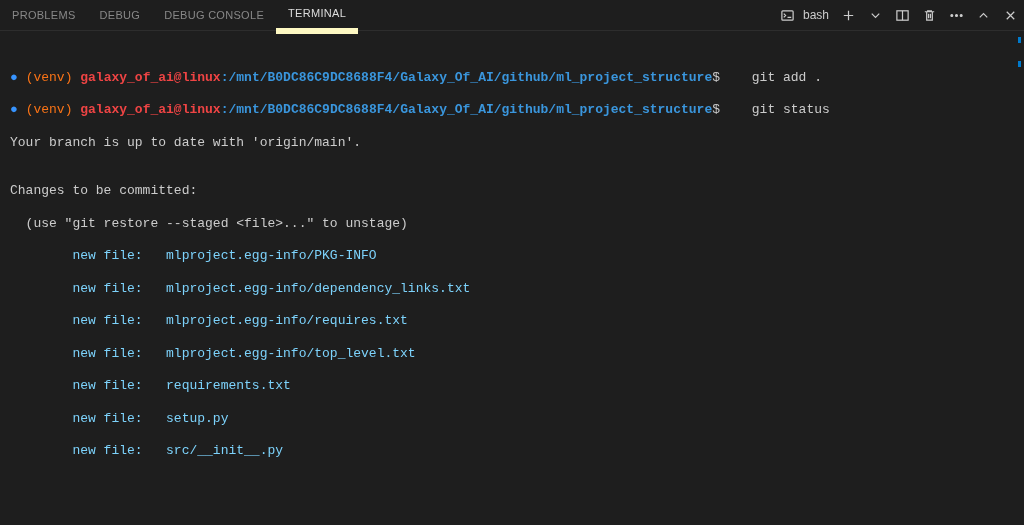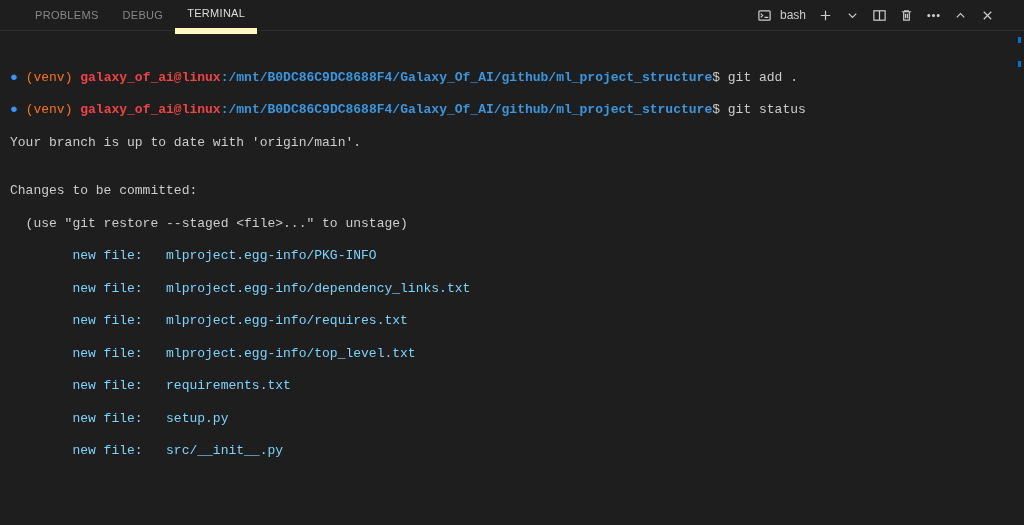--- a/index.html
+++ b/index.html
@@ -18,21 +18,21 @@
     flex-direction: column;
     height: 100%;
     background: #1e1e1e;
   }
   .tab-bar {
     display: flex;
     align-items: center;
     height: 30px;
     background: #1e1e1e;
     border-bottom: 1px solid #2d2d2d;
-    padding: 0 23px;
+    padding: 0 0;
     font-family: "Segoe UI", sans-serif;
     font-size: 11px;
     color: #888;
     user-select: none;
   }
   .tab {
     padding: 0 12px;
     height: 30px;
     display: flex;
     align-items: center;
@@ -87,33 +87,34 @@
   .gutter-strip div {
     width: 3px;
     height: 6px;
     background: #007acc;
   }
   .dot-filled { color: #3794ff; }
   .venv  { color: #f97316; }
   .user  { color: #ef4444; font-weight: bold; }
   .path  { color: #3a96dd; font-weight: bold; }
   .dollar{ color: #cccccc; }
-  .cmd   { color: #cccccc; }
+  .cmd   { color: #cccccc; margin-left: 24px; }
   .out   { color: #cccccc; }
   .green-dim { color: #7dd3fc; text-align: center; }
   .line { display:block; }
 </style>
 </head>
 <body>
 
 <div class="panel">
 
   <div class="tab-bar">
     <div class="tab">PROBLEMS</div>
     <div class="tab">DEBUG</div>
+    <div class="tab">DEBUG CONSOLE</div>
     <div class="tab active">TERMINAL</div>
     <div class="tab-spacer"></div>
     <div class="right-icons">
       <span class="shell-label">
         <svg viewBox="0 0 16 16">
             <rect x="2" y="3" width="12" height="10" rx="1"></rect>
             <path d="M4 6l2 2-2 2M8 10h4"></path>
           </svg>
         <span>bash</span>
       </span>

